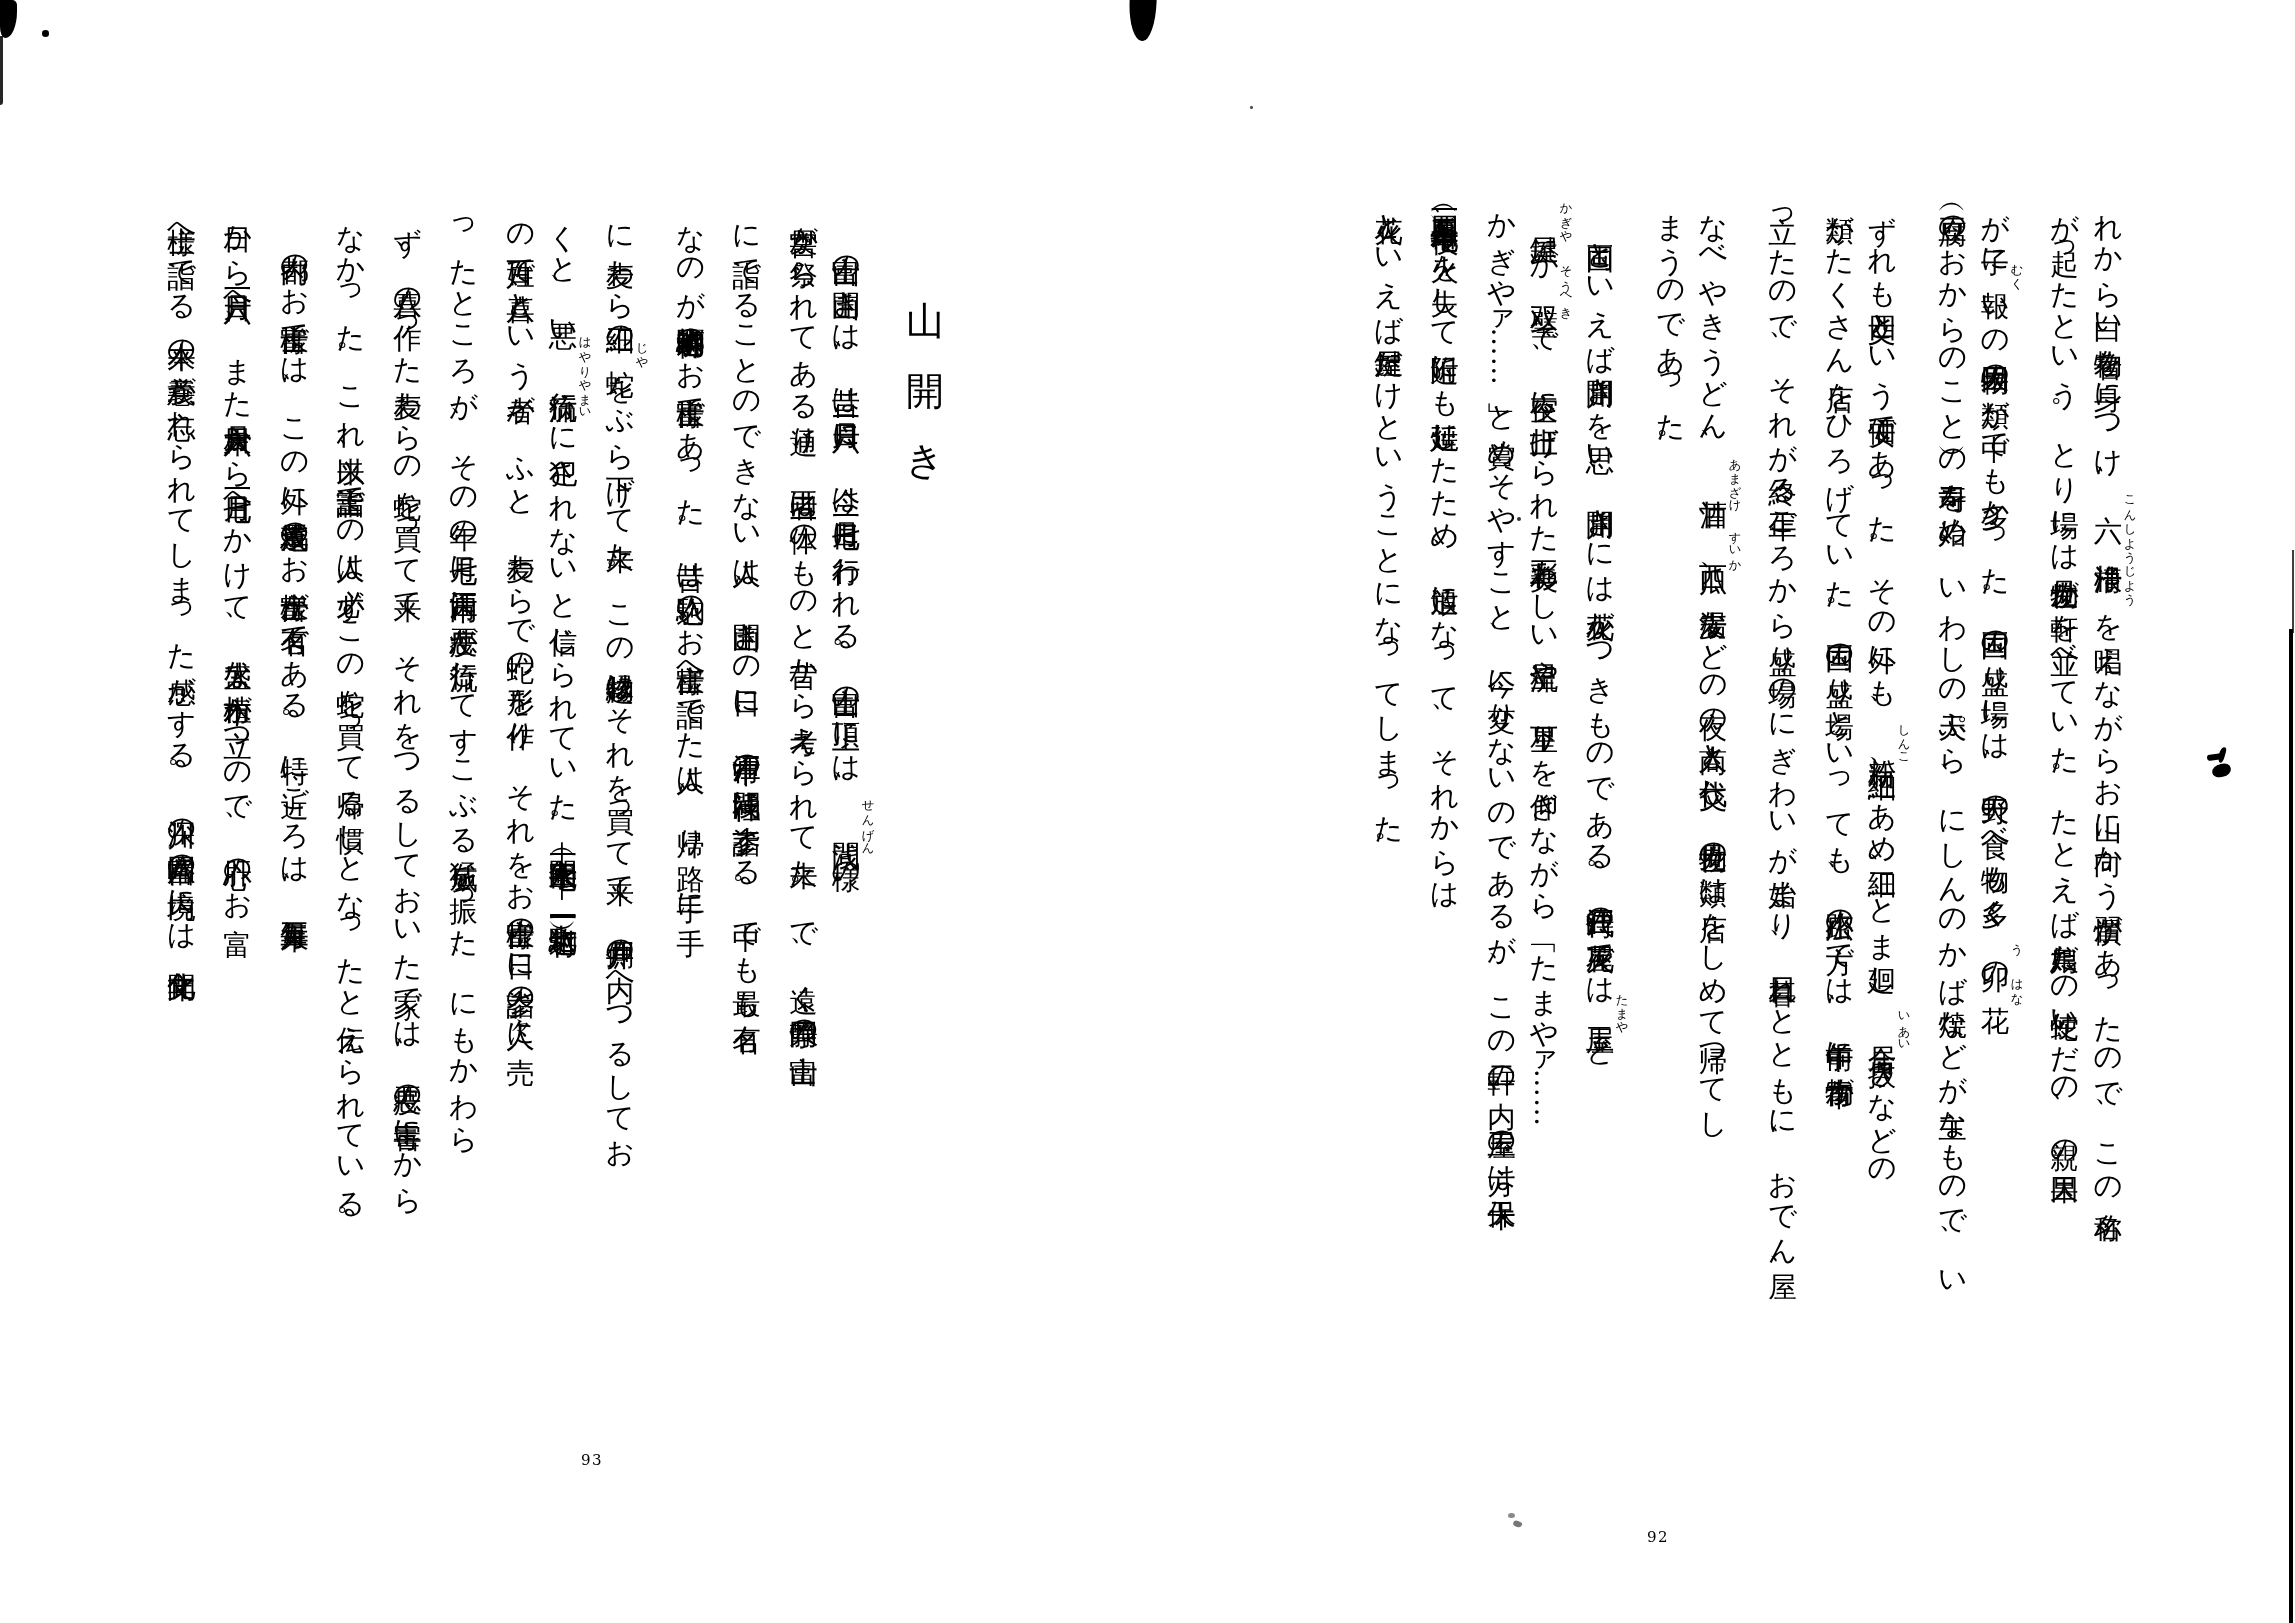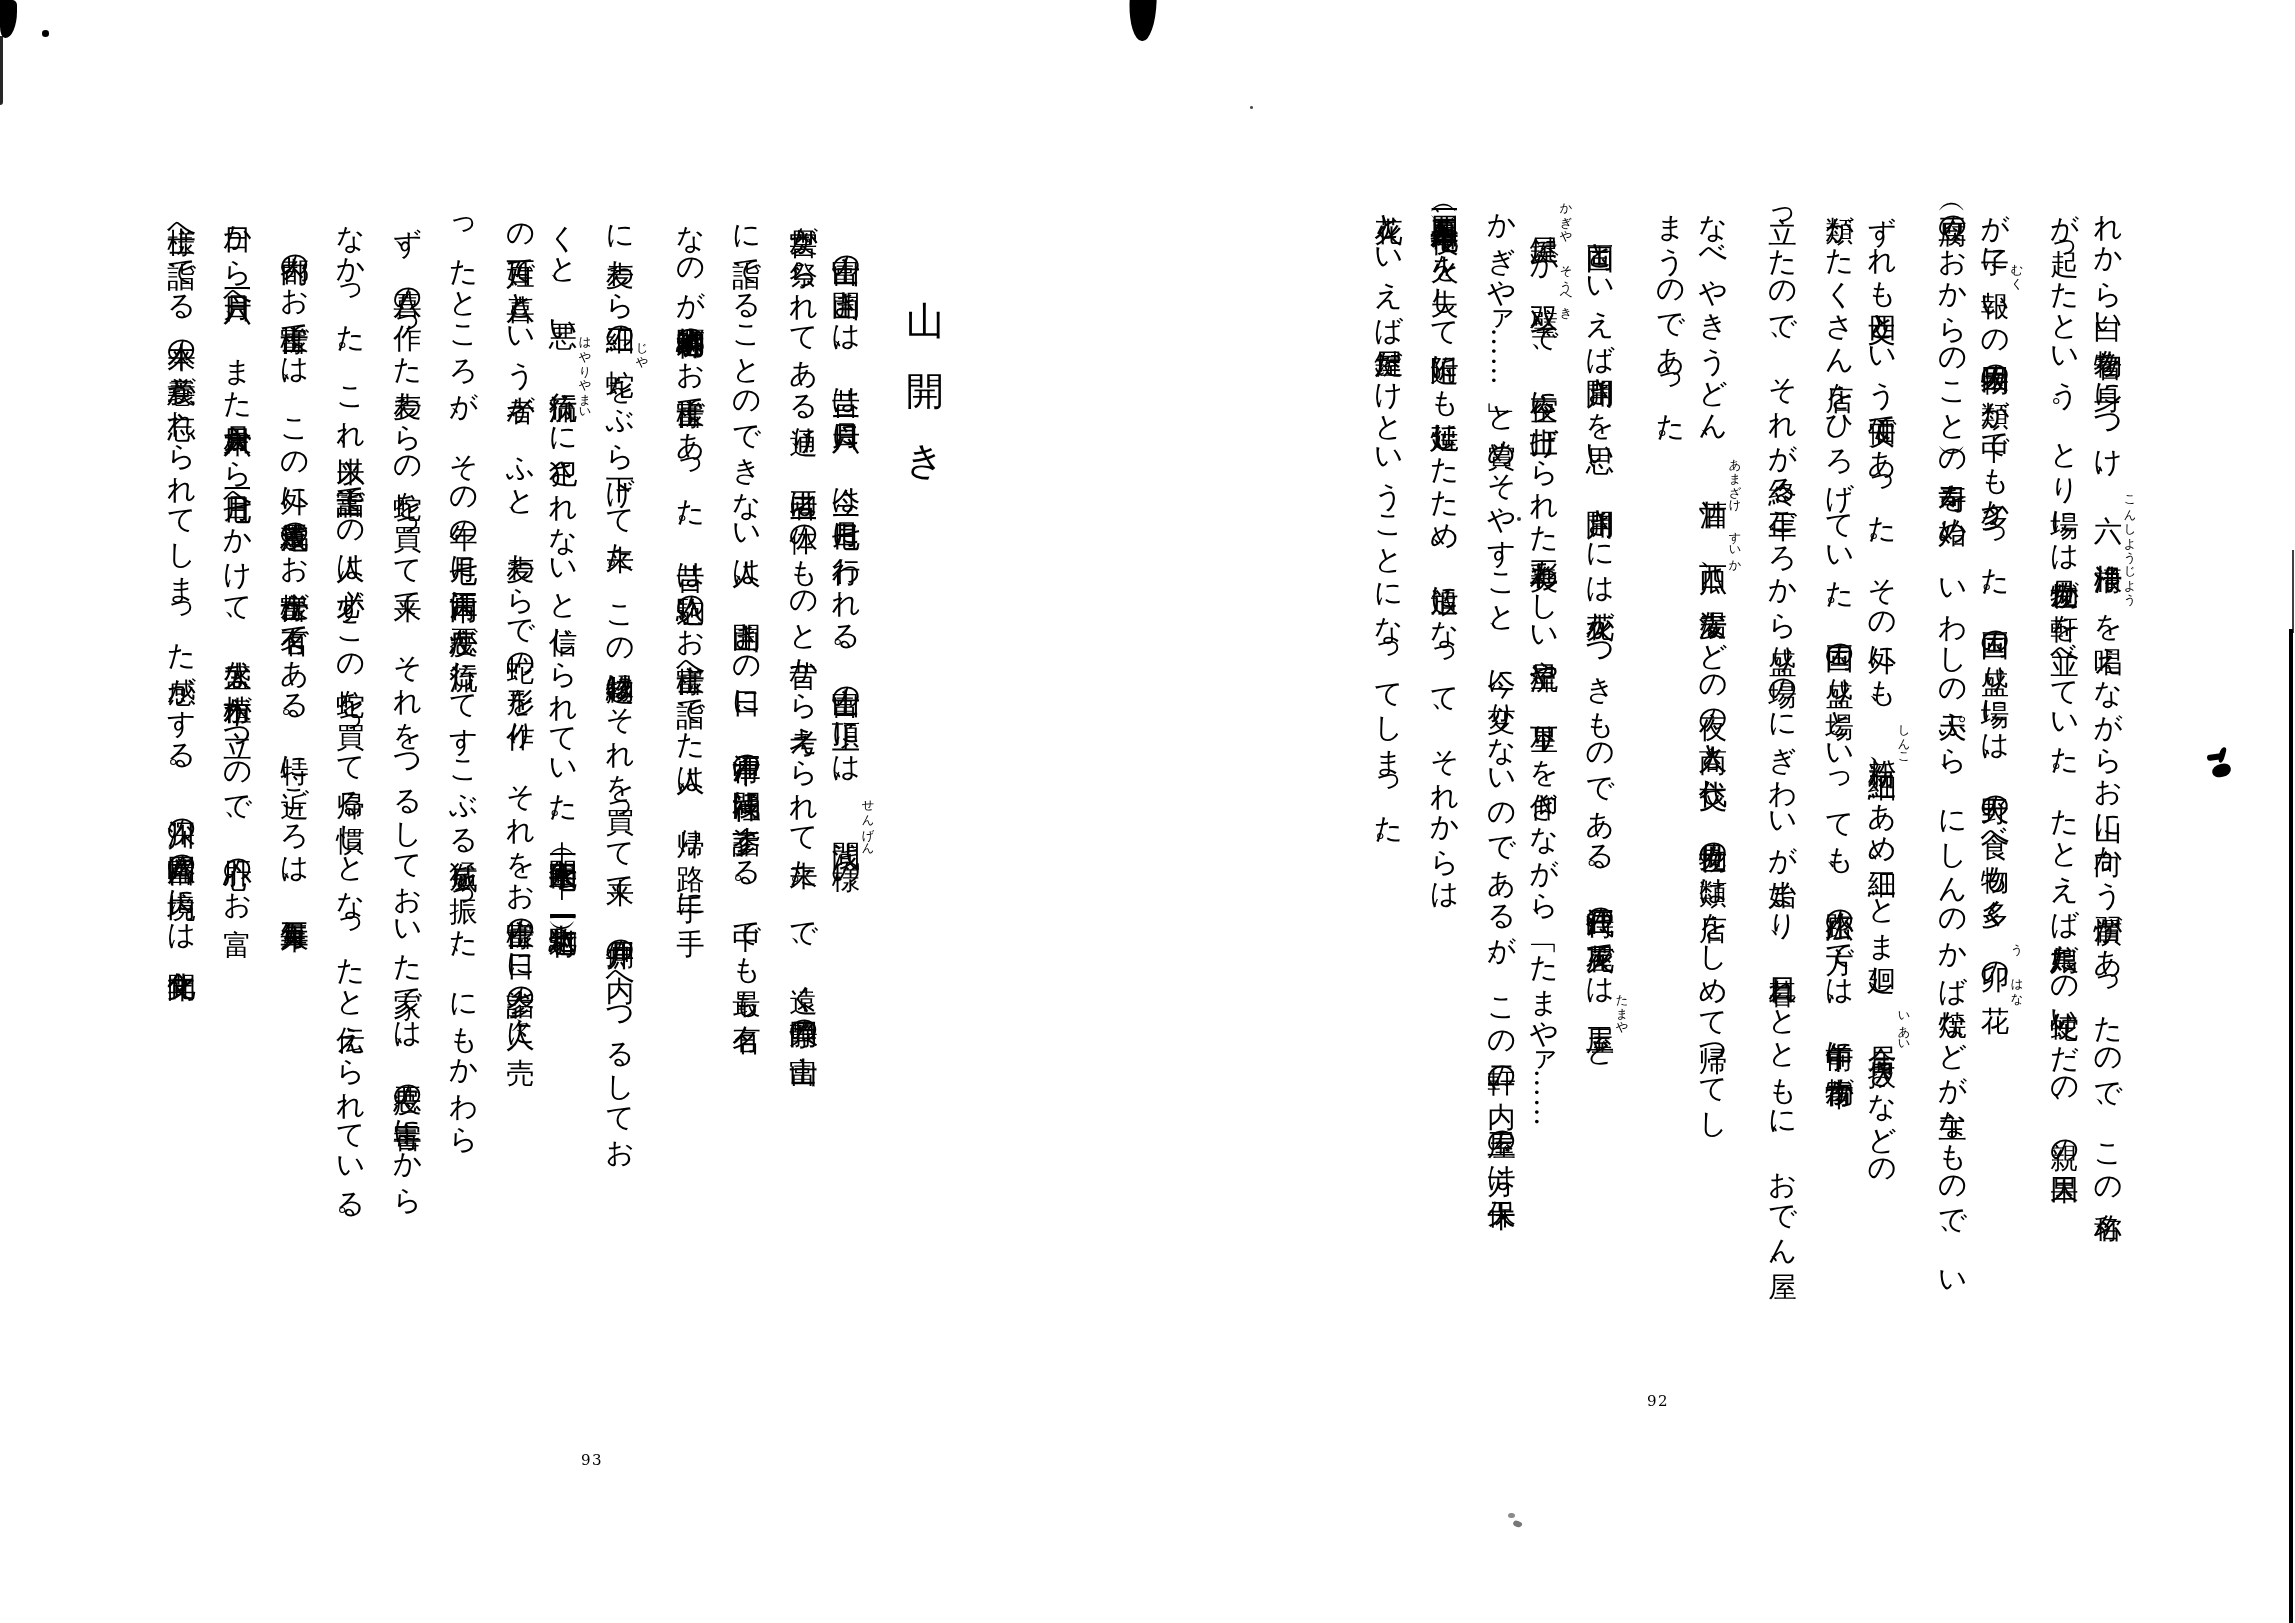--- a/index.html
+++ b/index.html
@@ -23,21 +23,21 @@
   .col rt{font-size:12.3px;letter-spacing:0;font-family:inherit}
   .gap-sp{display:inline-block;width:1px}
   
   .section-title{
     position:absolute;left:910px;top:271px;
     writing-mode:vertical-rl;text-orientation:upright;
     font-size:38px;letter-spacing:73px;width:40px;
   }
   
   .pagenum{position:absolute;font-size:15px;letter-spacing:1.5px}
-  #pagenum-92{left:1647px;top:1392px}
+  #pagenum-92{left:1647px;top:1528px}
   #pagenum-93{left:581px;top:1451px}
   
   .artifact{position:absolute;background:#000}
   #ink-blob-top-left{left:0;top:0;width:16.7px;height:38px;border-radius:0 4.9px 70% 30%}
   #ink-blob-top-left-sliver{left:0;top:36px;width:3.4px;height:69px;border-radius:0 0 2.9px 0;opacity:.85}
   #ink-dot-top-left{left:42px;top:30px;width:7.4px;height:6.9px;border-radius:50%}
   #ink-smudge-gutter{left:1129px;top:-2.9px;width:26.5px;height:44px;border-radius:2px 3.9px 48% 52%/2px 3.9px 92% 88%;transform:rotate(2deg)}
   #ink-dot-gutter{left:1250px;top:106px;width:2.9px;height:2.5px;border-radius:50%;opacity:.7}
   #scan-edge-line-right{left:2289px;top:629px;width:4.4px;height:994px}
   #scan-edge-line-right-upper{left:2292px;top:550px;width:2px;height:83px;opacity:.75}

